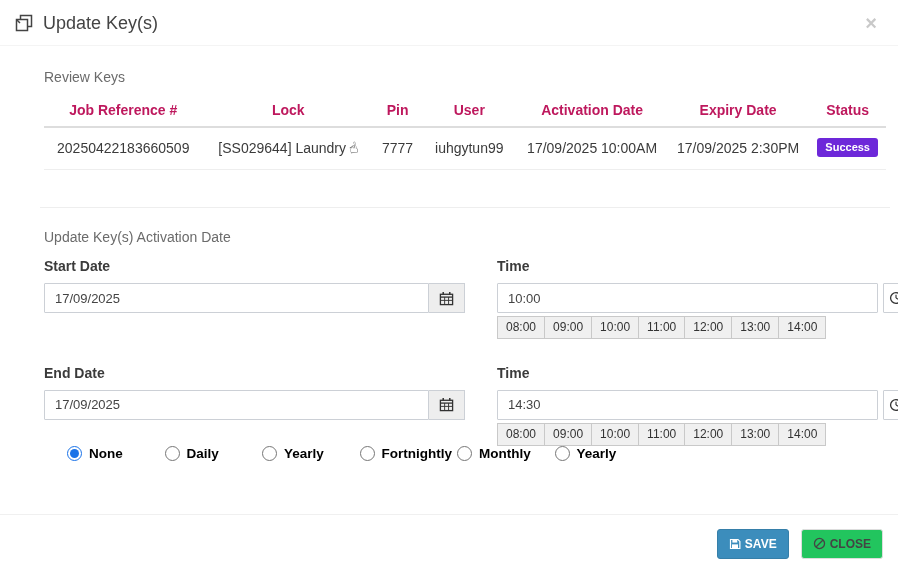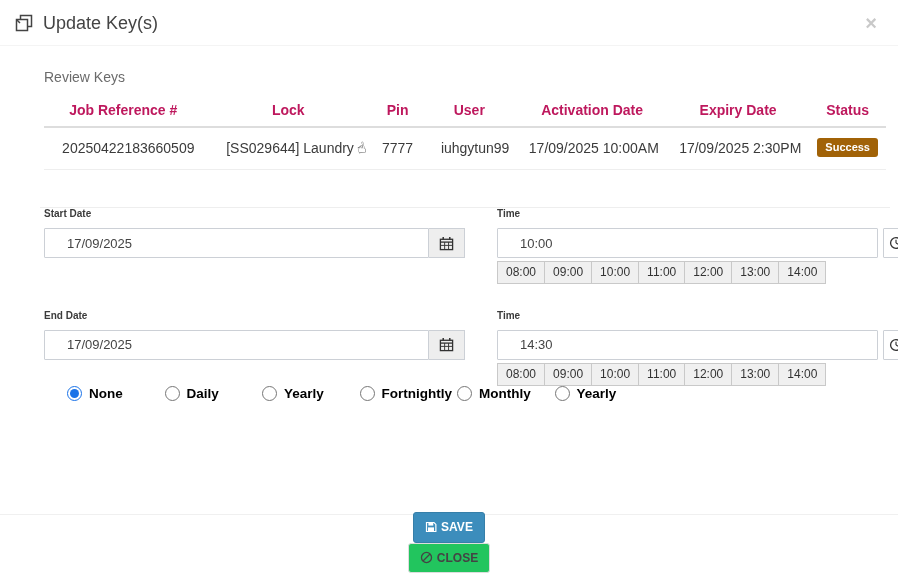--- a/index.html
+++ b/index.html
@@ -23,42 +23,42 @@
   .modal-body { padding:0 12px;margin-left:32px; }
   .section-label { color:#6b6b6b; font-size:14px; }
   .review-label { margin:23px 0 9px 0; }
   
   table.keys-table { width:100%; border-collapse:collapse; }
   .keys-table th {
     text-align:center; font-weight:bold; color:#be185d; font-size:14px;
     padding:8px 8px; border-bottom:2px solid #ddd;
   }
   .keys-table td {
-    text-align:right; font-size:14px; color:#3b3b3b;
+    text-align:center; font-size:14px; color:#3b3b3b;
     padding:10px 8px 12px 8px; border-bottom:1px solid #eee;
   }
   .col-jobref { width:160px; } .col-lock { width:184px; } .col-pin { width:46px; }
   .col-user { width:98px; } .col-act { width:159px; } .col-exp { width:151px; }
   .hand-icon { font-size:15px; color:#222; display:inline-block; transform:rotate(-14deg); margin-left:3px; }
   .badge-success {
-    display:inline-block; background:#a16207; color:#fff; font-size:11px; font-weight:bold;
+    display:inline-block; background:#6d28d9; color:#fff; font-size:11px; font-weight:bold;
     padding:3px 8px; border-radius:3px; line-height:1.2;
   }
   .separator { border:none; border-top:1px solid #eee; margin:37px 0 0 -4px; width:calc(100% + 8px); }
   
   .update-label { margin:21px 0 13px 0; }
   .form-grid {
     display:grid; grid-template-columns:421px 412px; column-gap:32px; row-gap:0;
   }
-  .field-label { font-weight:bold; font-size:10px; color:#3b3b3b; margin-bottom:9px; }
+  .field-label { font-weight:bold; font-size:14px; color:#3b3b3b; margin-bottom:9px; }
   .row2 { margin-top:26px; }
   .input-group { display:flex; align-items:stretch; }
   .text-input {
     flex:1; height:30px; border:1px solid #ccd0d6; border-radius:1px 0 0 1px;
-    padding:4px 22px; font-size:13px; color:#444; font-family:inherit; background:#fff; min-width:0;
+    padding:4px 10px; font-size:13px; color:#444; font-family:inherit; background:#fff; min-width:0;
   }
   .addon-calendar {
     width:36px; background:#eee; border:1px solid #ccd0d6; border-left:none;
     display:flex; align-items:center; justify-content:center; cursor:pointer;
   }
   .time-input { border-radius:1px; }
   .addon-clock {
     width:26px; height:30px; margin-left:5px; background:#fff; border:1px solid #ccd0d6;
     display:flex; align-items:center; justify-content:center; cursor:pointer; border-radius:1px;
   }
@@ -70,21 +70,21 @@
   
   .frequency-label { margin:25px 0 10px 0; }
   .radio-row { display:flex; padding-left:23px; }
   .radio-option { width:97.5px; display:flex; align-items:center; gap:7px; white-space:nowrap; }
   .radio-option input[type=radio] { width:15px; height:15px; accent-color:#1a73e8; cursor:pointer; flex:0 0 auto; }
   .radio-option .radio-text { font-weight:bold; font-size:13.5px; color:#000000; cursor:pointer; }
   
   .modal-footer {
     position:absolute; left:0; right:0; bottom:0; height:59px;
     border-top:1px solid #f0f0f0; display:flex; align-items:center; justify-content:flex-end;
-    padding:0 15px; gap:0; background:#fff;flex-direction:column;
+    padding:0 15px; gap:12px; background:#fff;
   }
   .btn { display:inline-flex; align-items:center; gap:4px; font-family:inherit;
     font-size:12px; font-weight:bold; padding:7px 11px; border-radius:3px; cursor:pointer; line-height:1.2; }
   .btn-save { background:#3c8dbc; border:1px solid #367fa9; color:#fff; }
   .btn-close { background:#22c55e; border:1px solid #ddd; color:#444; }
   .btn svg { display:block; }
 </style>
 </head>
 <body>
 
@@ -130,20 +130,21 @@
         <td>17/09/2025 2:30PM</td>
         <td>
           <span class="badge-success">Success</span>
         </td>
       </tr>
     </tbody>
   </table>
 
   <hr class="separator">
 
+  <div class="section-label update-label">Update Key(s) Activation Date</div>
 
   <div class="form-grid">
 
     <div>
       <div class="field-label">Start Date</div>
       <div class="input-group">
         <input class="text-input" type="text" value="17/09/2025" style="">
         <span class="addon-calendar">
           <svg width="15" height="15" viewBox="0 0 16 16">
             <rect x="1.5" y="3.5" width="13" height="11" fill="none" stroke="#333" stroke-width="1.4"></rect>

